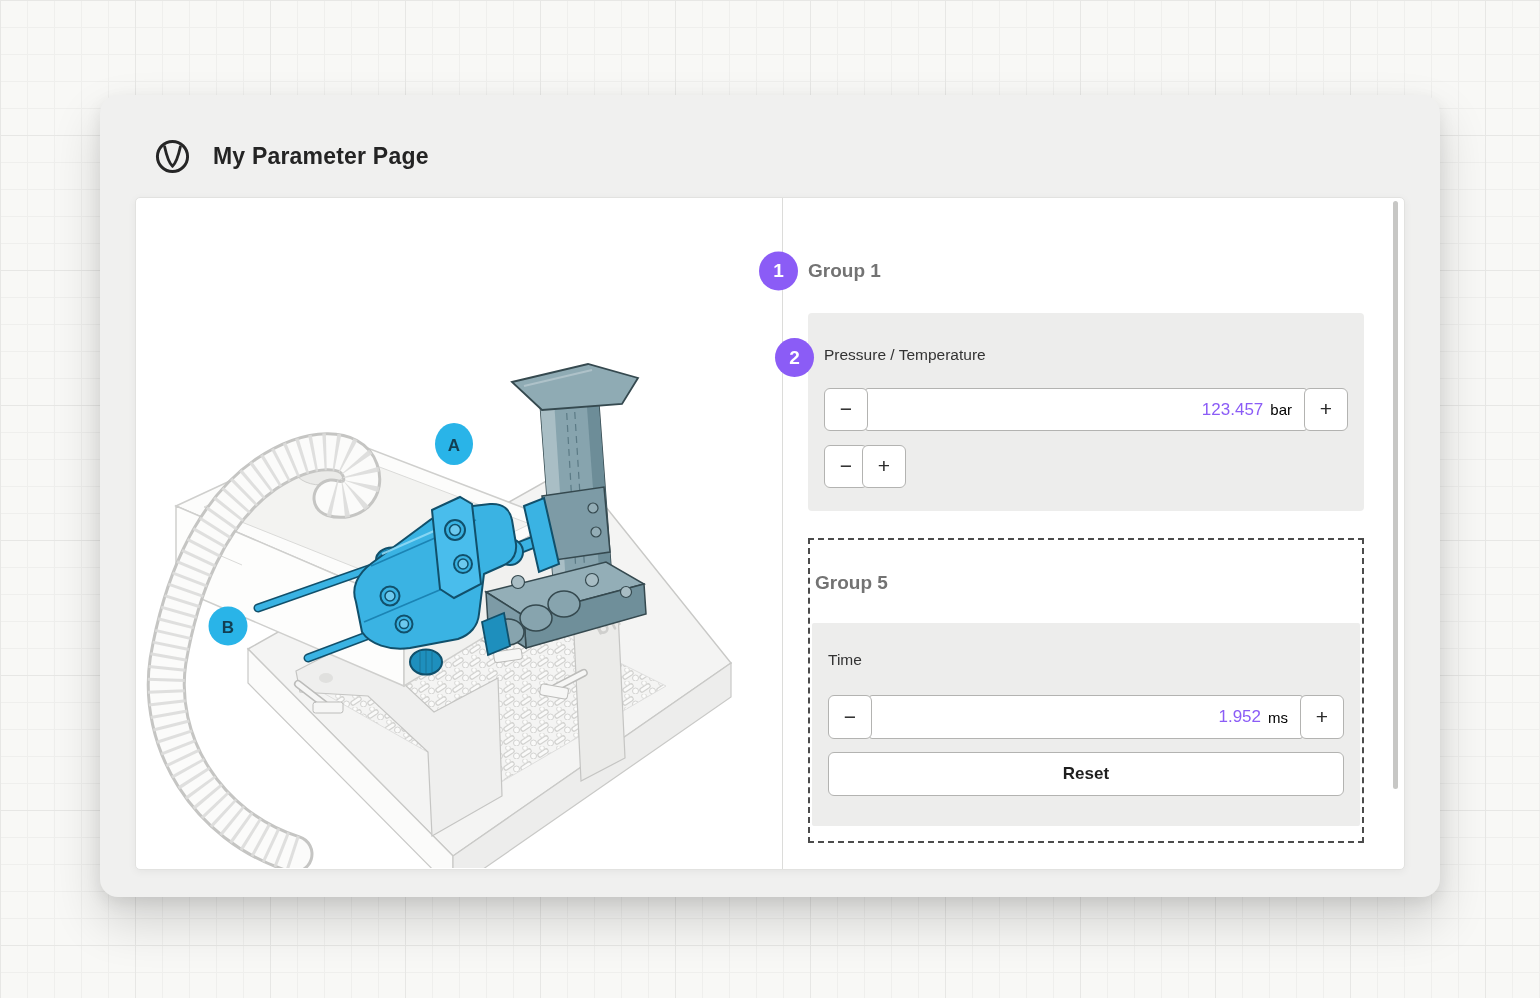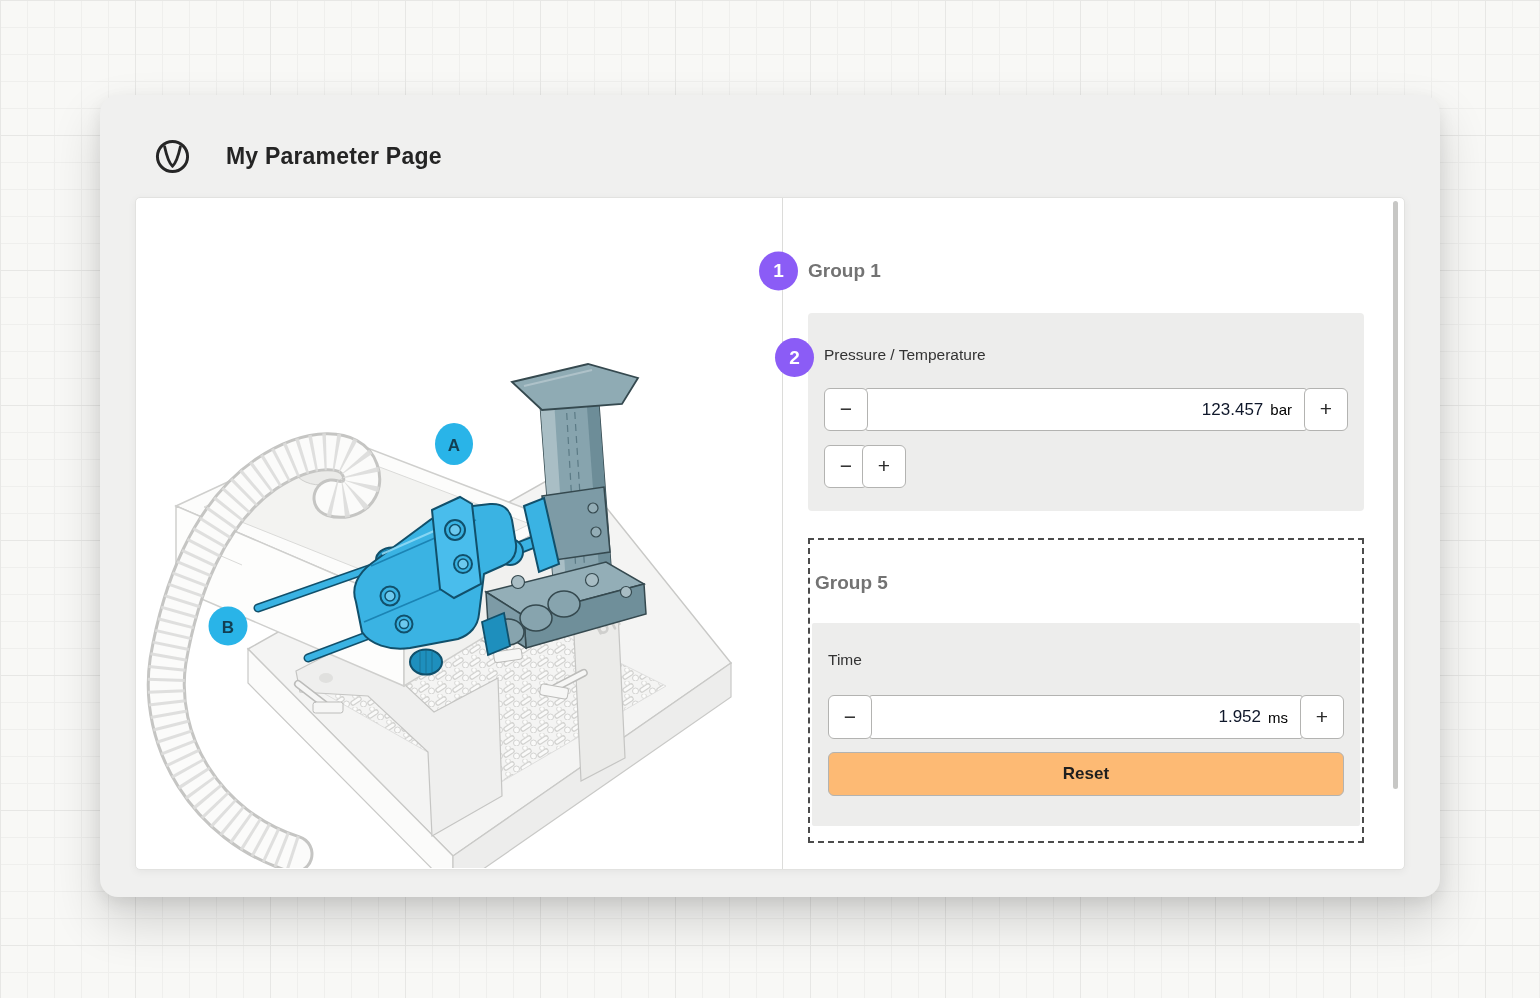--- a/index.html
+++ b/index.html
@@ -13,21 +13,21 @@
       linear-gradient(#efefed 1px, transparent 1px),
       linear-gradient(90deg, #efefed 1px, transparent 1px);
     background-size:135px 135px, 135px 135px, 27px 27px, 27px 27px;
   }
   .app-card {
     position:absolute; left:100px; top:95px; width:1340px; height:802px;
     background:#f0f0ef; border-radius:18px;
     box-shadow:0 24px 50px rgba(0,0,0,.16), 0 6px 16px rgba(0,0,0,.08);
   }
   .app-header { position:absolute; left:54px; top:40px; height:42px;
-    display:flex; align-items:center; gap:35px; }
+    display:flex; align-items:center; gap:22px; }
   .logo { width:37px; height:37px; }
   .app-title { font-size:23px; font-weight:700; color:#242424; letter-spacing:.2px; }
 
   .panel {
     position:absolute; left:35px; top:102px; width:1270px; height:673px;
     background:#ffffff; border:1px solid #e2e2e0; border-radius:5px;
     box-shadow:0 2px 8px rgba(0,0,0,.05); display:flex;
   }
   .pane-left { width:647px; border-right:1px solid #dcdcda; position:relative; overflow:hidden; }
   .pane-right { flex:1; position:relative; padding:56px 40px 0 25px; }
@@ -55,34 +55,34 @@
     display:flex; align-items:center; justify-content:center; cursor:pointer;
     font-family:"Liberation Sans", sans-serif; z-index:2; padding:0 0 2px 0;
   }
   .step-btn.minus { margin-right:-3px; }
   .step-btn.plus  { margin-left:-3px; }
   .step-field {
     flex:1; background:#ffffff; border:1px solid #b3b3b1; border-radius:3px;
     display:flex; align-items:center; justify-content:flex-end; gap:7px;
     padding-right:14px;
   }
-  .step-value { font-size:17px; color:#0f172a; }
+  .step-value { font-size:17px; color:#8b5cf6; }
   .step-unit  { font-size:15px; color:#000000; }
 
   .group2-box {
     margin-top:27px; border:2px dashed #4b4b4b; padding:2px; height:305px;
   }
   .group2-box .group-head { margin:24px 0 0 3px; }
   .group2-box .panel-card { margin-top:24px; border-radius:2px; height:203px;
     padding:16px 16px 0 16px; }
   .group2-box .card-label { margin-top:12px; }
   .group2-box .stepper { margin-top:26px; height:44px; }
   .reset-btn {
     display:block; width:100%; height:44px; margin-top:13px;
-    background:#fdba74; border:1px solid #b3b3b1; border-radius:6px;
+    background:#ffffff; border:1px solid #b3b3b1; border-radius:6px;
     font-size:17px; font-weight:600; color:#1f1f1f; cursor:pointer;
     font-family:"Liberation Sans", sans-serif;
   }
   .scroll-thumb {
     position:absolute; right:6px; top:3px; width:5px; height:588px;
     background:#c7c7c5; border-radius:3px;
   }
   .illus { position:absolute; left:10px; top:158px; }
   svg text { font-family:"Liberation Sans", sans-serif; }
 </style>

